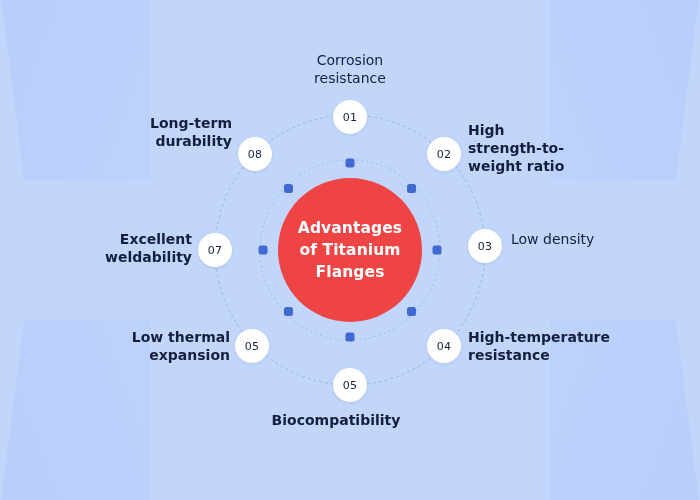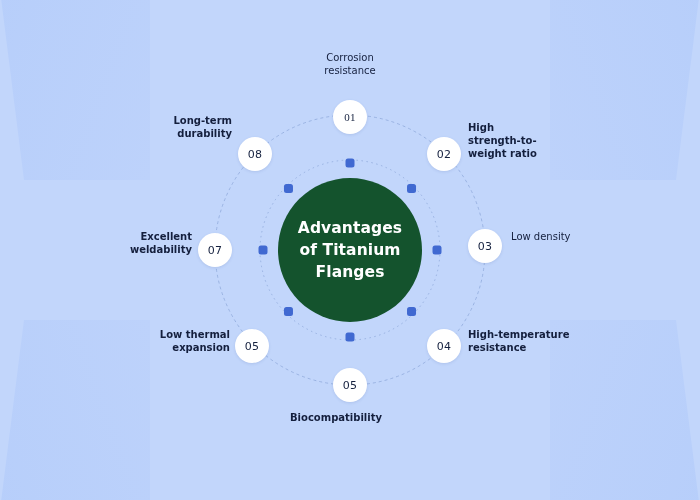--- a/index.html
+++ b/index.html
@@ -64,21 +64,21 @@
     height: 500px;
   }
 
   .center-circle {
     position: absolute;
     left: 278px;
     top: 178px;
     width: 144px;
     height: 144px;
     border-radius: 50%;
-    background: #14532d;
+    background: #ef4444;
     display: flex;
     align-items: center;
     justify-content: center;
     box-sizing: border-box;
   }
   .center-text {
     color: #ffffff;
     font-size: 15.5px;
     font-weight: bold;
     line-height: 1.42;
@@ -102,21 +102,21 @@
   }
   .node-num {
     font-size: 11px;
     color: #15213f;
     font-weight: normal;
     letter-spacing: 0.2px;
   }
 
   .label {
     position: absolute;
-    font-size: 10px;
+    font-size: 14px;
     color: #141f3d;
     line-height: 1.28;
     white-space: pre-line;
   }
   .label.bold { font-weight: bold; }
   .label.regular { font-weight: normal; }
   .label.ta-left { text-align: left; }
   .label.ta-right { text-align: right; }
   .label.ta-center { text-align: center; }
 </style>
@@ -145,21 +145,21 @@
       </g>
   </svg>
 
   <div class="center-circle">
     <div class="center-text">Advantages
 of Titanium
 Flanges</div>
   </div>
 
   <div id="nodes-layer">
-      <div class="node" style="left: 350px; top: 117px; font-family: Liberation Serif, serif;">
+      <div class="node" style="left: 350px; top: 117px;">
         <span class="node-num">01</span>
       </div>
       <div class="label regular ta-center" style="top: 52px; left: 0px; width: 700px; transform: translateX(0px);">Corrosion
 resistance</div>
       <div class="node" style="left: 444px; top: 154px;">
         <span class="node-num">02</span>
       </div>
       <div class="label bold ta-left" style="top: 122px; left: 468px;">High
 strength-to-
 weight ratio</div>

